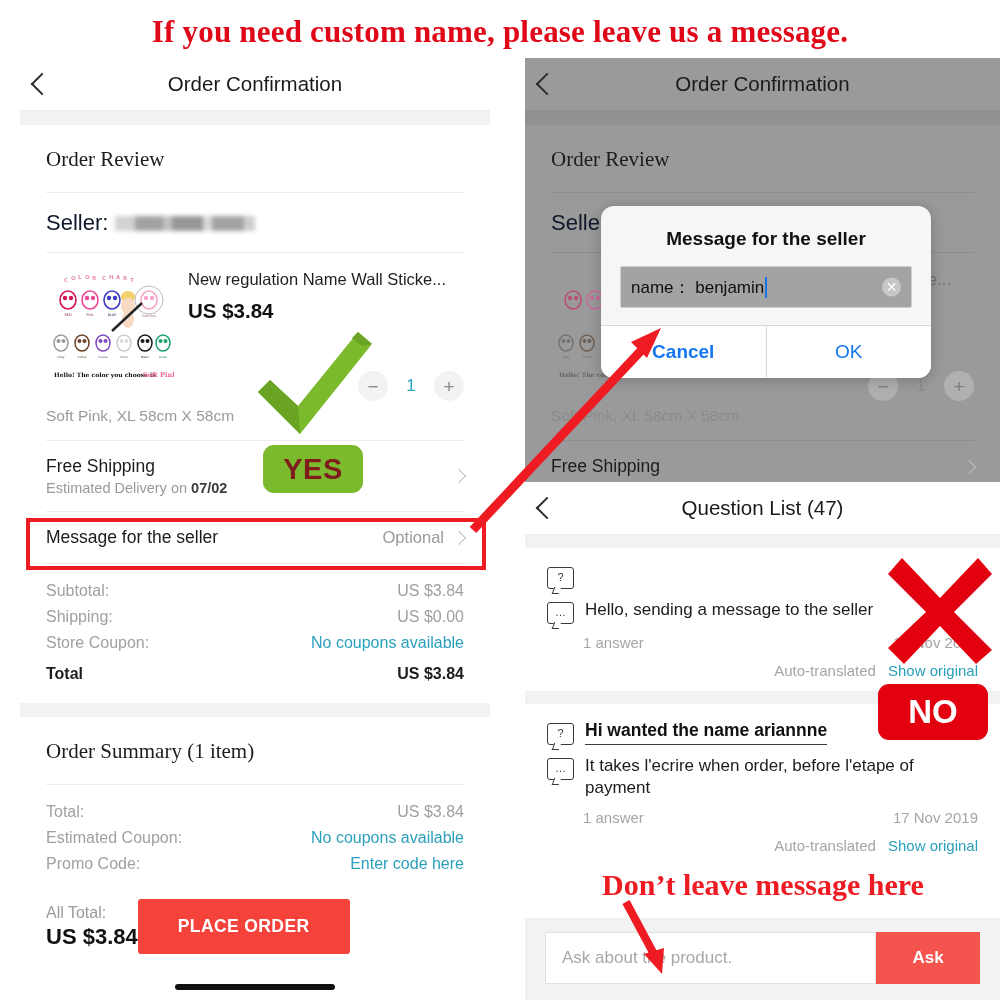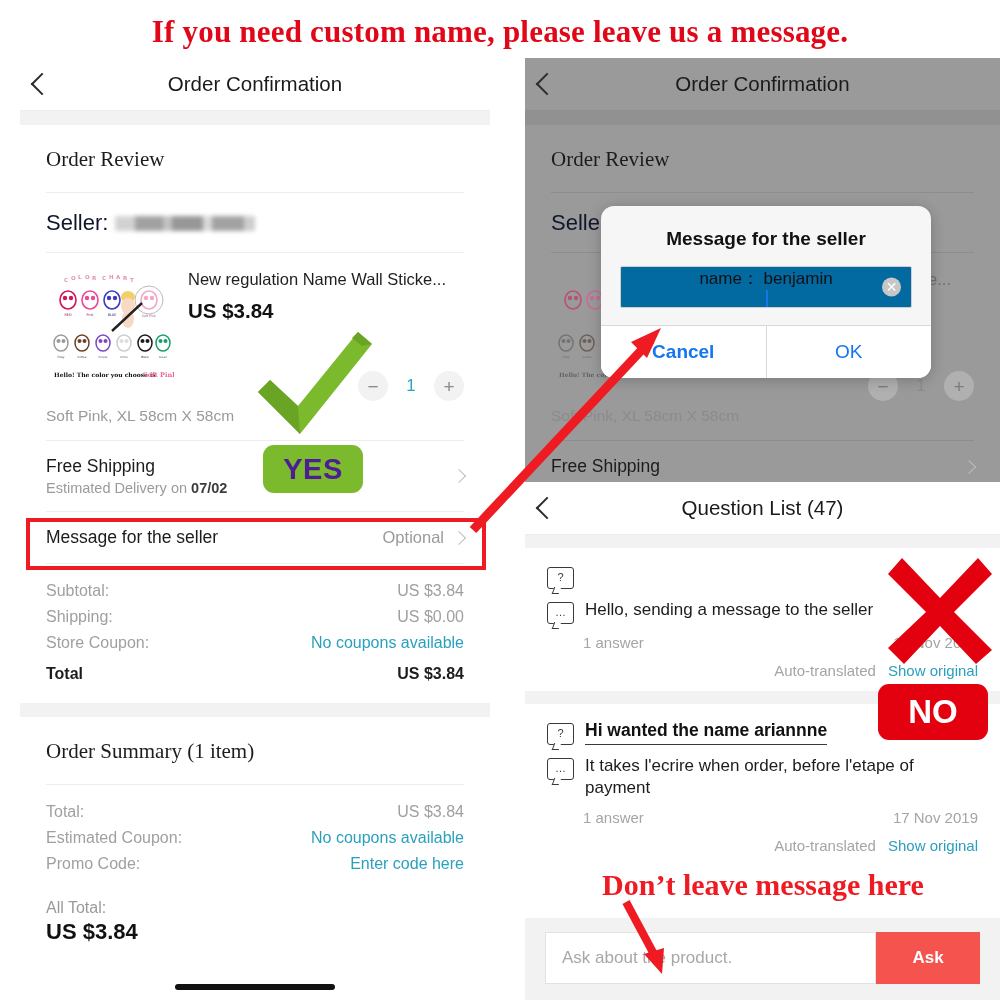--- a/index.html
+++ b/index.html
@@ -93,22 +93,22 @@
   .dim .blur{opacity:.35;}
 
   
   .dlg{
     position:absolute;left:76px;top:148px;width:330px;background:#f6f6f6;
     border-radius:13px;overflow:hidden;box-shadow:0 2px 14px rgba(0,0,0,.22);
     z-index:6;
   }
   .dlg-title{text-align:center;font-size:19px;font-weight:bold;color:#111;padding:22px 0 16px 0;}
   .dlg-input{
-    margin:0 19px 17px 19px;background:#0369a1;border:1px solid #cfcfcf;border-radius:2px;
-    height:40px;display:flex;align-items:center;padding:0 10px;position:relative;flex-direction:column;
+    margin:0 19px 17px 19px;background:#a3a3a3;border:1px solid #cfcfcf;border-radius:2px;
+    height:40px;display:flex;align-items:center;padding:0 10px;position:relative;
   }
   .dlg-input .val{font-size:17px;color:#111;white-space:nowrap;}
   .caret{display:inline-block;width:2px;height:21px;background:#1a73e8;margin-left:1px;vertical-align:-4px;}
   .clear-ico{
     position:absolute;right:10px;top:50%;transform:translateY(-50%);
     width:19px;height:19px;border-radius:50%;background:#c7c7c7;color:#fff;
     font-size:14px;line-height:19px;text-align:center;font-family:"DejaVu Sans",sans-serif;
   }
   .dlg-btns{display:flex;border-top:1px solid #d8d8d8;background:#fff;}
   .dlg-btn{flex:1;text-align:center;padding:15px 0;font-size:19px;color:#1577ef;}
@@ -133,21 +133,21 @@
 
   .ask-bar{position:absolute;left:0;bottom:0;width:475px;background:#f2f2f2;padding:14px 20px 16px 20px;box-sizing:border-box;display:flex;align-items:stretch;}
   .ask-input{flex:1;background:#fff;border:1px solid #e2e2e2;display:flex;align-items:center;padding:0 16px;font-size:17px;color:#a8a8a8;height:52px;box-sizing:border-box;}
   .ask-btn{background:#f5544e;color:#fff;font-weight:bold;font-size:17px;width:104px;display:flex;align-items:center;justify-content:center;}
 
   
   .ann{position:absolute;z-index:20;pointer-events:none;}
   .redbox{left:26px;top:518px;width:460px;height:52px;border:4px solid #ee1b22;box-sizing:border-box;z-index:15;}
   .yes-badge{
     left:263px;top:445px;width:100px;height:48px;background:#7bba2c;border-radius:11px;
-    color:#4c1d95;font-weight:bold;font-size:29px;display:flex;align-items:center;justify-content:center;
+    color:#7f1d1d;font-weight:bold;font-size:29px;display:flex;align-items:center;justify-content:center;
     letter-spacing:.5px;z-index:16;
   }
   .no-badge{
     left:878px;top:684px;width:110px;height:56px;background:#e3000f;border-radius:11px;
     color:#fff;font-weight:bold;font-size:33px;display:flex;align-items:center;justify-content:center;
     z-index:16;
   }
   .bigtext{
     left:528px;top:868px;width:470px;text-align:center;
     font-family:"Liberation Serif","DejaVu Serif",serif;font-weight:bold;font-size:30px;color:#ee1b22;
@@ -342,20 +342,21 @@
         <div class="pl-row link">
           <span>Promo Code:</span>
           <span class="v">Enter code here</span>
         </div>
       </div>
       <div class="alltotal">
         <div>
           <div class="at-label">All Total:</div>
           <div class="at-val">US $3.84</div>
         </div>
+        <button class="place-order">PLACE ORDER</button>
       </div>
     </div>
 
     <div class="homebar"></div>
   </div>
 
   <div class="phone" id="right-phone">
 
     <div class="dim">
       <div class="navbar">

